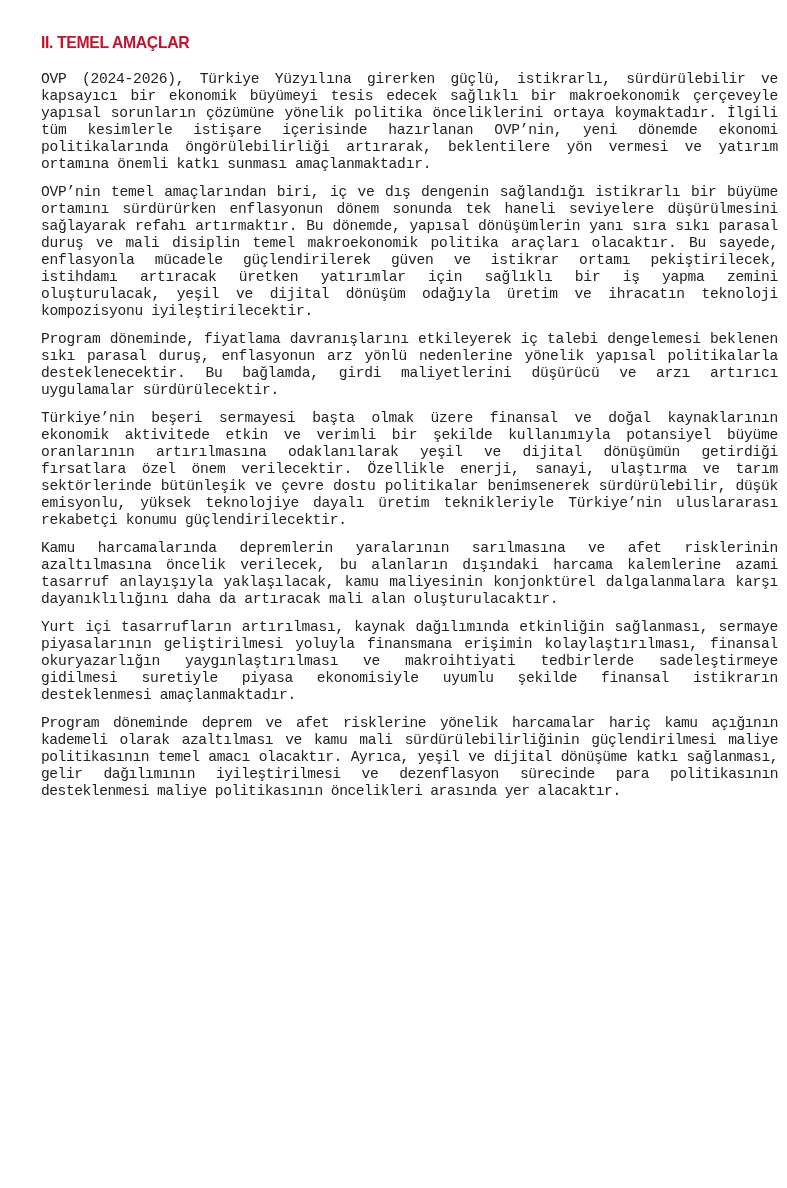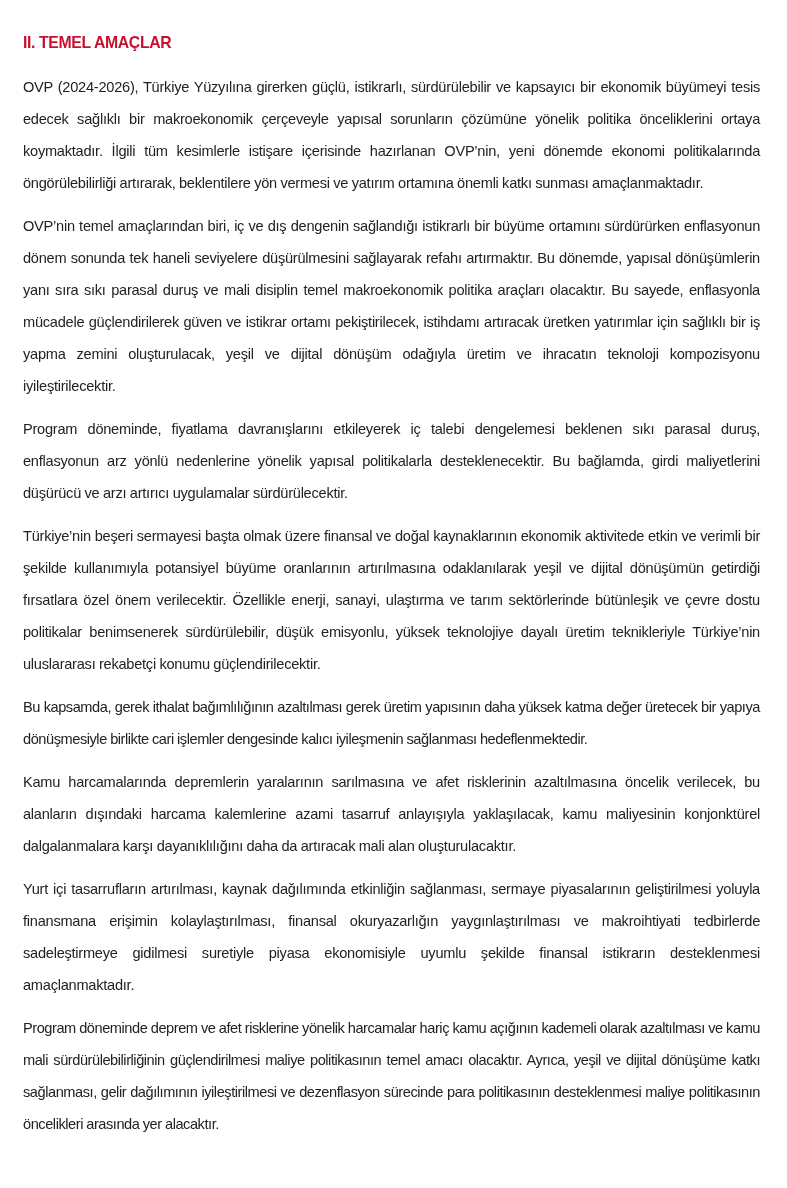--- a/index.html
+++ b/index.html
@@ -8,56 +8,55 @@
       background: #ffffff;
     }
     body {
       width: 787px;
       height: 1188px;
       position: relative;
       overflow: hidden;
     }
     .page {
       position: absolute;
-      left: 23px;
+      left: 41px;
       top: 30px;
       width: 737px;
     }
     .heading {
       font-family: "Liberation Sans", sans-serif;
       font-weight: bold;
       font-size: 17px;
       color: #c8102e;
       letter-spacing: -0.4px;
       margin: 0 0 15px 0;
       line-height: 26px;
       transform: scaleX(0.93);
       transform-origin: left center;
     }
     .para {
-      font-family: Liberation Sans, sans-serif;
+      font-family: Liberation Mono, monospace;
       font-size: 14.6px;
-      line-height: 32px;
+      line-height: 17px;
       color: #222222;
       text-align: justify;
       margin: 0 0 11px 0;
       letter-spacing: -0.25px;
       word-spacing: -0.3px;
       hyphens: none;
     }
     .para.last-tight {
       letter-spacing: -0.45px;
     }
   </style>
 </head>
 <body>
 
 <div class="page">
   <h2 class="heading">II. TEMEL AMAÇLAR</h2>
   <p class="para">OVP (2024-2026), Türkiye Yüzyılına girerken güçlü, istikrarlı, sürdürülebilir ve kapsayıcı bir ekonomik büyümeyi tesis edecek sağlıklı bir makroekonomik çerçeveyle yapısal sorunların çözümüne yönelik politika önceliklerini ortaya koymaktadır. İlgili tüm kesimlerle istişare içerisinde hazırlanan OVP’nin, yeni dönemde ekonomi politikalarında öngörülebilirliği artırarak, beklentilere yön vermesi ve yatırım ortamına önemli katkı sunması amaçlanmaktadır.</p>
   <p class="para">OVP’nin temel amaçlarından biri, iç ve dış dengenin sağlandığı istikrarlı bir büyüme ortamını sürdürürken enflasyonun dönem sonunda tek haneli seviyelere düşürülmesini sağlayarak refahı artırmaktır. Bu dönemde, yapısal dönüşümlerin yanı sıra sıkı parasal duruş ve mali disiplin temel makroekonomik politika araçları olacaktır. Bu sayede, enflasyonla mücadele güçlendirilerek güven ve istikrar ortamı pekiştirilecek, istihdamı artıracak üretken yatırımlar için sağlıklı bir iş yapma zemini oluşturulacak, yeşil ve dijital dönüşüm odağıyla üretim ve ihracatın teknoloji kompozisyonu iyileştirilecektir.</p>
   <p class="para">Program döneminde, fiyatlama davranışlarını etkileyerek iç talebi dengelemesi beklenen sıkı parasal duruş, enflasyonun arz yönlü nedenlerine yönelik yapısal politikalarla desteklenecektir. Bu bağlamda, girdi maliyetlerini düşürücü ve arzı artırıcı uygulamalar sürdürülecektir.</p>
   <p class="para">Türkiye’nin beşeri sermayesi başta olmak üzere finansal ve doğal kaynaklarının ekonomik aktivitede etkin ve verimli bir şekilde kullanımıyla potansiyel büyüme oranlarının artırılmasına odaklanılarak yeşil ve dijital dönüşümün getirdiği fırsatlara özel önem verilecektir. Özellikle enerji, sanayi, ulaştırma ve tarım sektörlerinde bütünleşik ve çevre dostu politikalar benimsenerek sürdürülebilir, düşük emisyonlu, yüksek teknolojiye dayalı üretim teknikleriyle Türkiye’nin uluslararası rekabetçi konumu güçlendirilecektir.</p>
-  <p class="para last-tight">Bu kapsamda, gerek ithalat bağımlılığının azaltılması gerek üretim yapısının daha yüksek katma değer üretecek bir yapıya dönüşmesiyle birlikte cari işlemler dengesinde kalıcı iyileşmenin sağlanması hedeflenmektedir.</p>
   <p class="para">Kamu harcamalarında depremlerin yaralarının sarılmasına ve afet risklerinin azaltılmasına öncelik verilecek, bu alanların dışındaki harcama kalemlerine azami tasarruf anlayışıyla yaklaşılacak, kamu maliyesinin konjonktürel dalgalanmalara karşı dayanıklılığını daha da artıracak mali alan oluşturulacaktır.</p>
   <p class="para">Yurt içi tasarrufların artırılması, kaynak dağılımında etkinliğin sağlanması, sermaye piyasalarının geliştirilmesi yoluyla finansmana erişimin kolaylaştırılması, finansal okuryazarlığın yaygınlaştırılması ve makroihtiyati tedbirlerde sadeleştirmeye gidilmesi suretiyle piyasa ekonomisiyle uyumlu şekilde finansal istikrarın desteklenmesi amaçlanmaktadır.</p>
   <p class="para last-tight">Program döneminde deprem ve afet risklerine yönelik harcamalar hariç kamu açığının kademeli olarak azaltılması ve kamu mali sürdürülebilirliğinin güçlendirilmesi maliye politikasının temel amacı olacaktır. Ayrıca, yeşil ve dijital dönüşüme katkı sağlanması, gelir dağılımının iyileştirilmesi ve dezenflasyon sürecinde para politikasının desteklenmesi maliye politikasının öncelikleri arasında yer alacaktır.</p>
 </div>
 
 </body></html>

